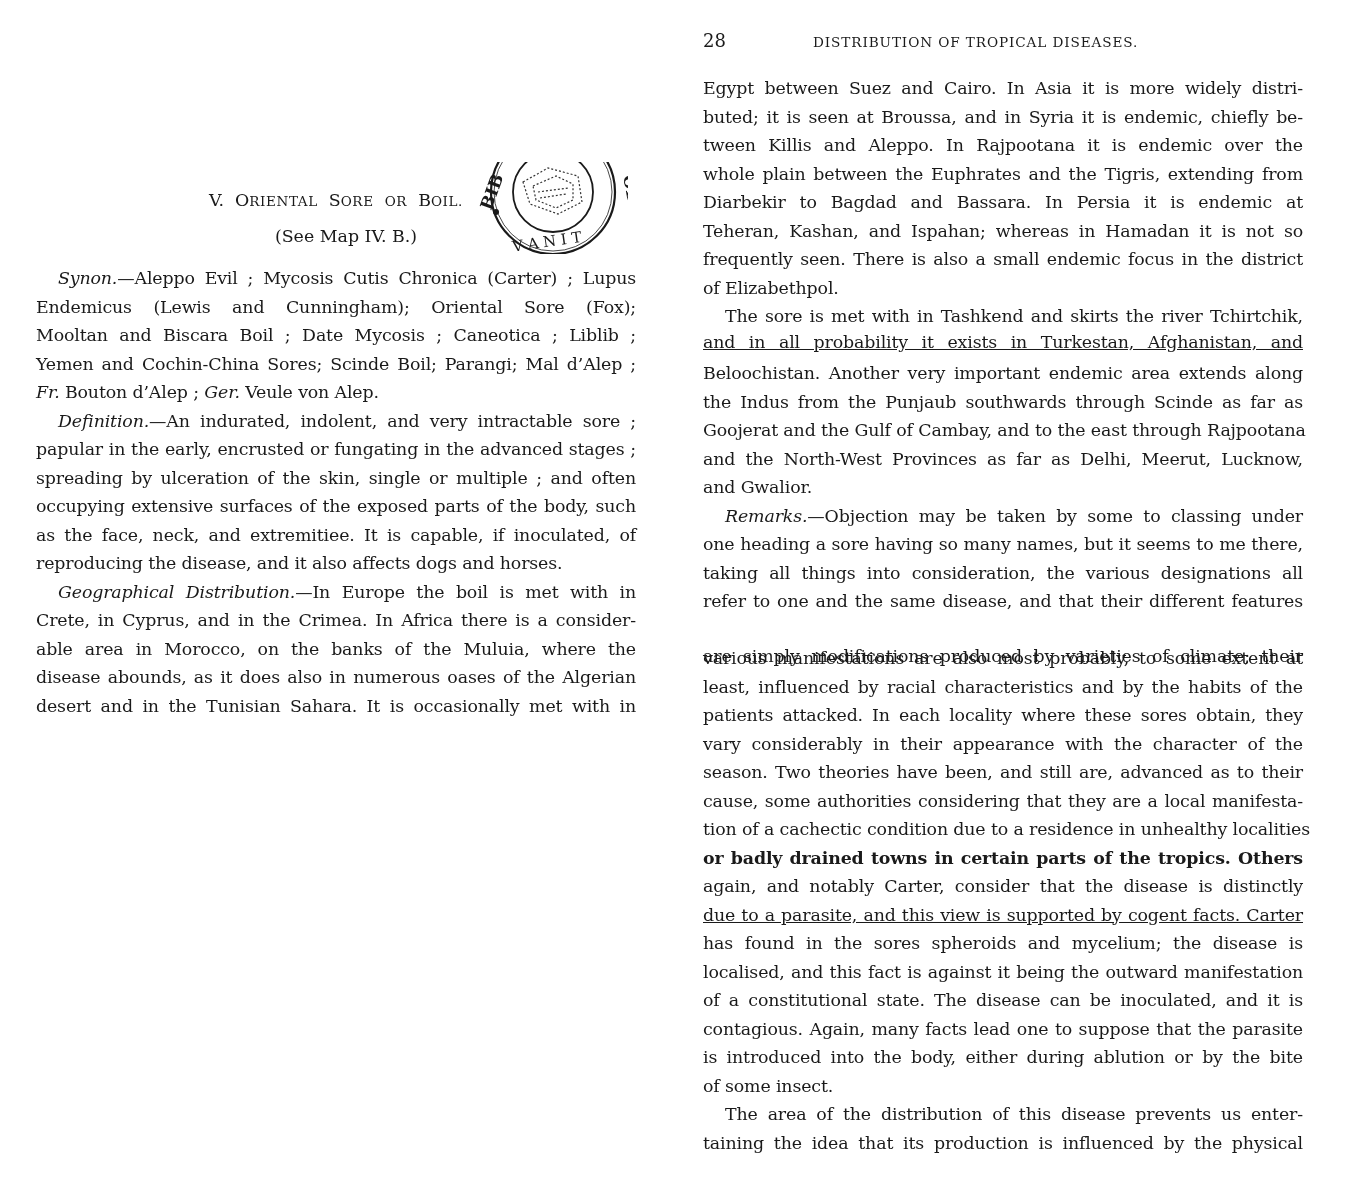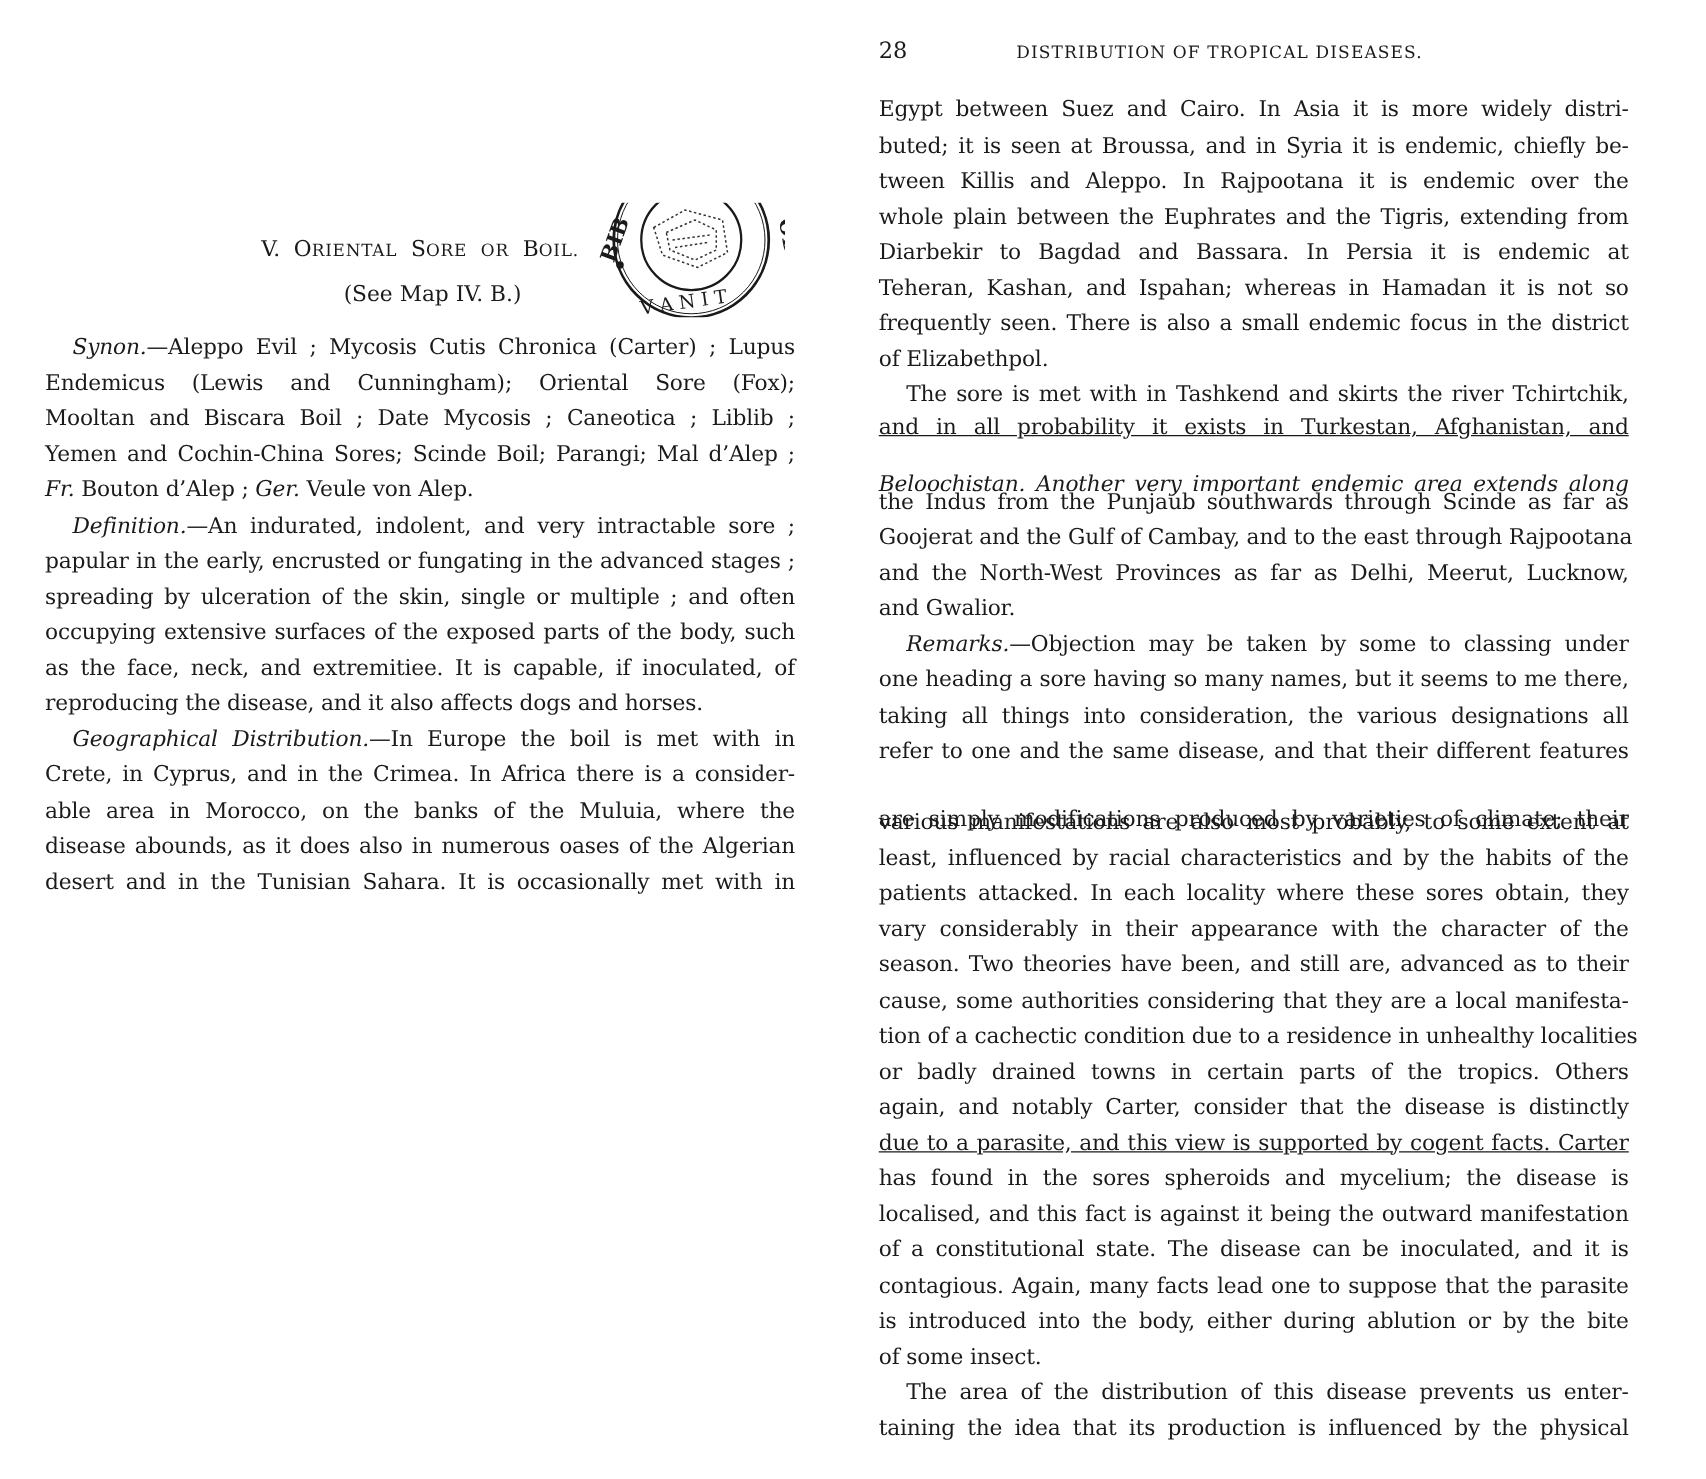--- a/index.html
+++ b/index.html
@@ -109,39 +109,39 @@
   <div class="line" style="top:102.5px;">buted; it is seen at Broussa, and in Syria it is endemic, chiefly be-</div>
   <div class="line" style="top:131px;">tween Killis and Aleppo. In Rajpootana it is endemic over the</div>
   <div class="line" style="top:159.5px;">whole plain between the Euphrates and the Tigris, extending from</div>
   <div class="line" style="top:188px;">Diarbekir to Bagdad and Bassara. In Persia it is endemic at</div>
   <div class="line" style="top:216.5px;">Teheran, Kashan, and Ispahan; whereas in Hamadan it is not so</div>
   <div class="line" style="top:245px;">frequently seen. There is also a small endemic focus in the district</div>
   <div class="line last" style="top:273.5px;">of Elizabethpol.</div>
 
   <div class="line indent" style="top:302px;">The sore is met with in Tashkend and skirts the river Tchirtchik,</div>
   <div class="line" style="top:328px;text-decoration:underline;">and in all probability it exists in Turkestan, Afghanistan, and</div>
-  <div class="line" style="top:374px;font-style:italic;">Beloochistan. Another very important endemic area extends along</div>
+  <div class="line" style="top:359px;">Beloochistan. Another very important endemic area extends along</div>
   <div class="line" style="top:387.5px;">the Indus from the Punjaub southwards through Scinde as far as</div>
   <div class="line" style="top:416px;">Goojerat and the Gulf of Cambay, and to the east through Rajpootana</div>
   <div class="line" style="top:444.5px;">and the North-West Provinces as far as Delhi, Meerut, Lucknow,</div>
   <div class="line last" style="top:473px;">and Gwalior.</div>
 
   <div class="line indent" style="top:501.5px;"><span class="it">Remarks.</span><span>—Objection may be taken by some to classing under</span></div>
   <div class="line" style="top:530px;">one heading a sore having so many names, but it seems to me there,</div>
   <div class="line" style="top:558.5px;">taking all things into consideration, the various designations all</div>
   <div class="line" style="top:587px;">refer to one and the same disease, and that their different features</div>
   <div class="line" style="top:642px;">are simply modifications produced by varieties of climate; their</div>
   <div class="line" style="top:644px;">various manifestations are also most probably, to some extent at</div>
   <div class="line" style="top:672.5px;">least, influenced by racial characteristics and by the habits of the</div>
   <div class="line" style="top:701px;">patients attacked. In each locality where these sores obtain, they</div>
   <div class="line" style="top:729.5px;">vary considerably in their appearance with the character of the</div>
   <div class="line" style="top:758px;">season. Two theories have been, and still are, advanced as to their</div>
   <div class="line" style="top:786.5px;">cause, some authorities considering that they are a local manifesta-</div>
   <div class="line" style="top:815px;">tion of a cachectic condition due to a residence in unhealthy localities</div>
-  <div class="line" style="top:843.5px;">or badly drained towns in certain parts of the tropics. Others</div>
+  <div class="line" style="top:843.5px;font-weight:bold;">or badly drained towns in certain parts of the tropics. Others</div>
   <div class="line" style="top:872px;">again, and notably Carter, consider that the disease is distinctly</div>
   <div class="line" style="top:900.5px;text-decoration:underline;">due to a parasite, and this view is supported by cogent facts. Carter</div>
   <div class="line" style="top:929px;">has found in the sores spheroids and mycelium; the disease is</div>
   <div class="line" style="top:957.5px;">localised, and this fact is against it being the outward manifestation</div>
   <div class="line" style="top:986px;">of a constitutional state. The disease can be inoculated, and it is</div>
   <div class="line" style="top:1014.5px;">contagious. Again, many facts lead one to suppose that the parasite</div>
   <div class="line" style="top:1043px;">is introduced into the body, either during ablution or by the bite</div>
   <div class="line last" style="top:1071.5px;">of some insect.</div>
 
   <div class="line indent" style="top:1100px;">The area of the distribution of this disease prevents us enter-</div>

